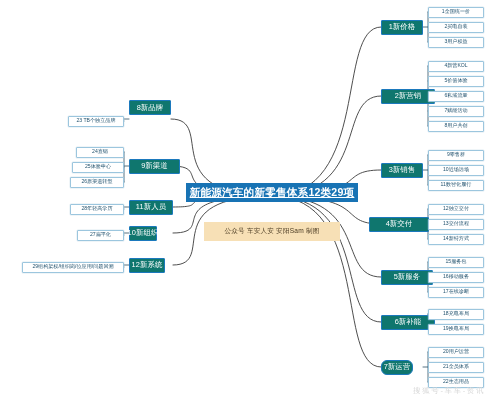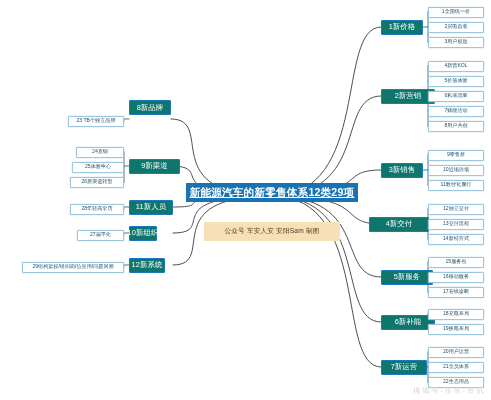--- a/index.html
+++ b/index.html
@@ -221,21 +221,21 @@
       </div>
       <div class="node branch" style="left: 381px; top: 314.5px; width: 54px;">
         <span>6新补能</span>
       </div>
       <div class="node leaf" style="left: 428px; top: 308.5px; width: 56px;">
         <span>18充电布局</span>
       </div>
       <div class="node leaf" style="left: 428px; top: 323.5px; width: 56px;">
         <span>19换电布局</span>
       </div>
-      <div class="node branch" style="left: 381px; top: 359.5px; width: 46px;">
+      <div class="node branch" style="left: 381px; top: 359.5px; width: 32px; border-radius: 6px;">
         <span>7新运营</span>
       </div>
       <div class="node leaf" style="left: 428px; top: 346.5px; width: 56px;">
         <span>20用户运营</span>
       </div>
       <div class="node leaf" style="left: 428px; top: 361.5px; width: 56px;">
         <span>21全员体系</span>
       </div>
       <div class="node leaf" style="left: 428px; top: 376.5px; width: 56px;">
         <span>22生态用品</span>

